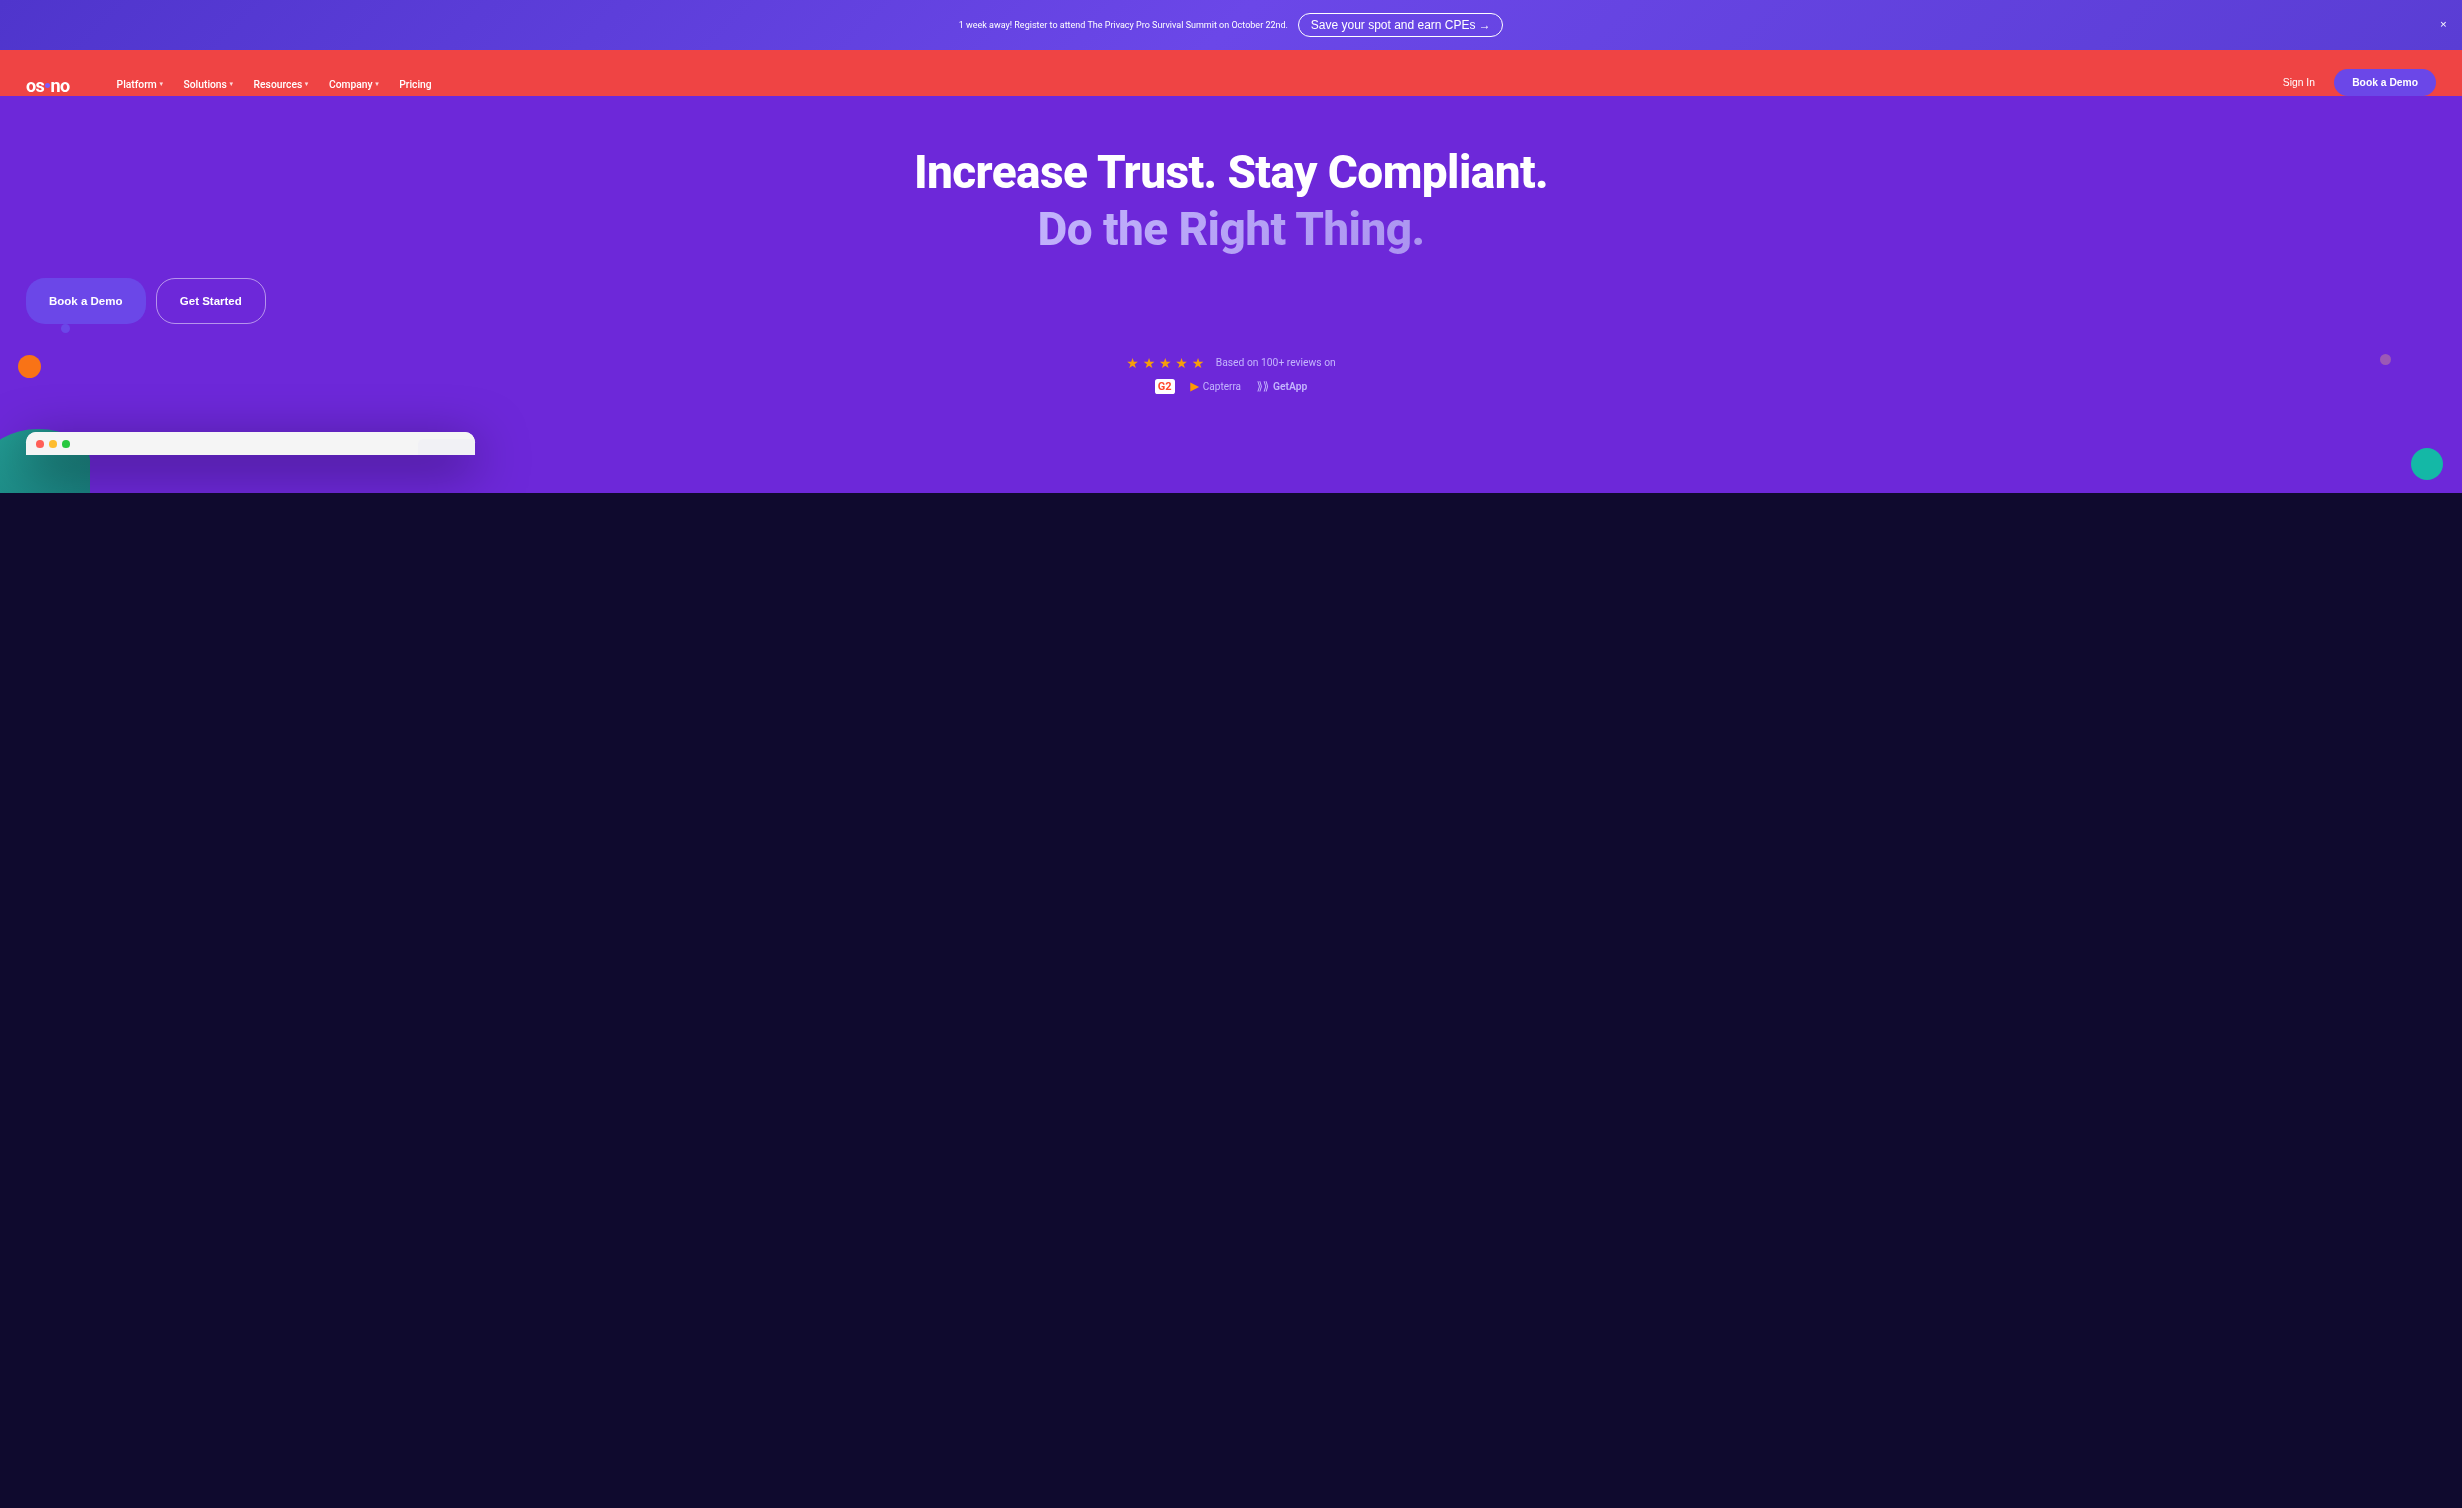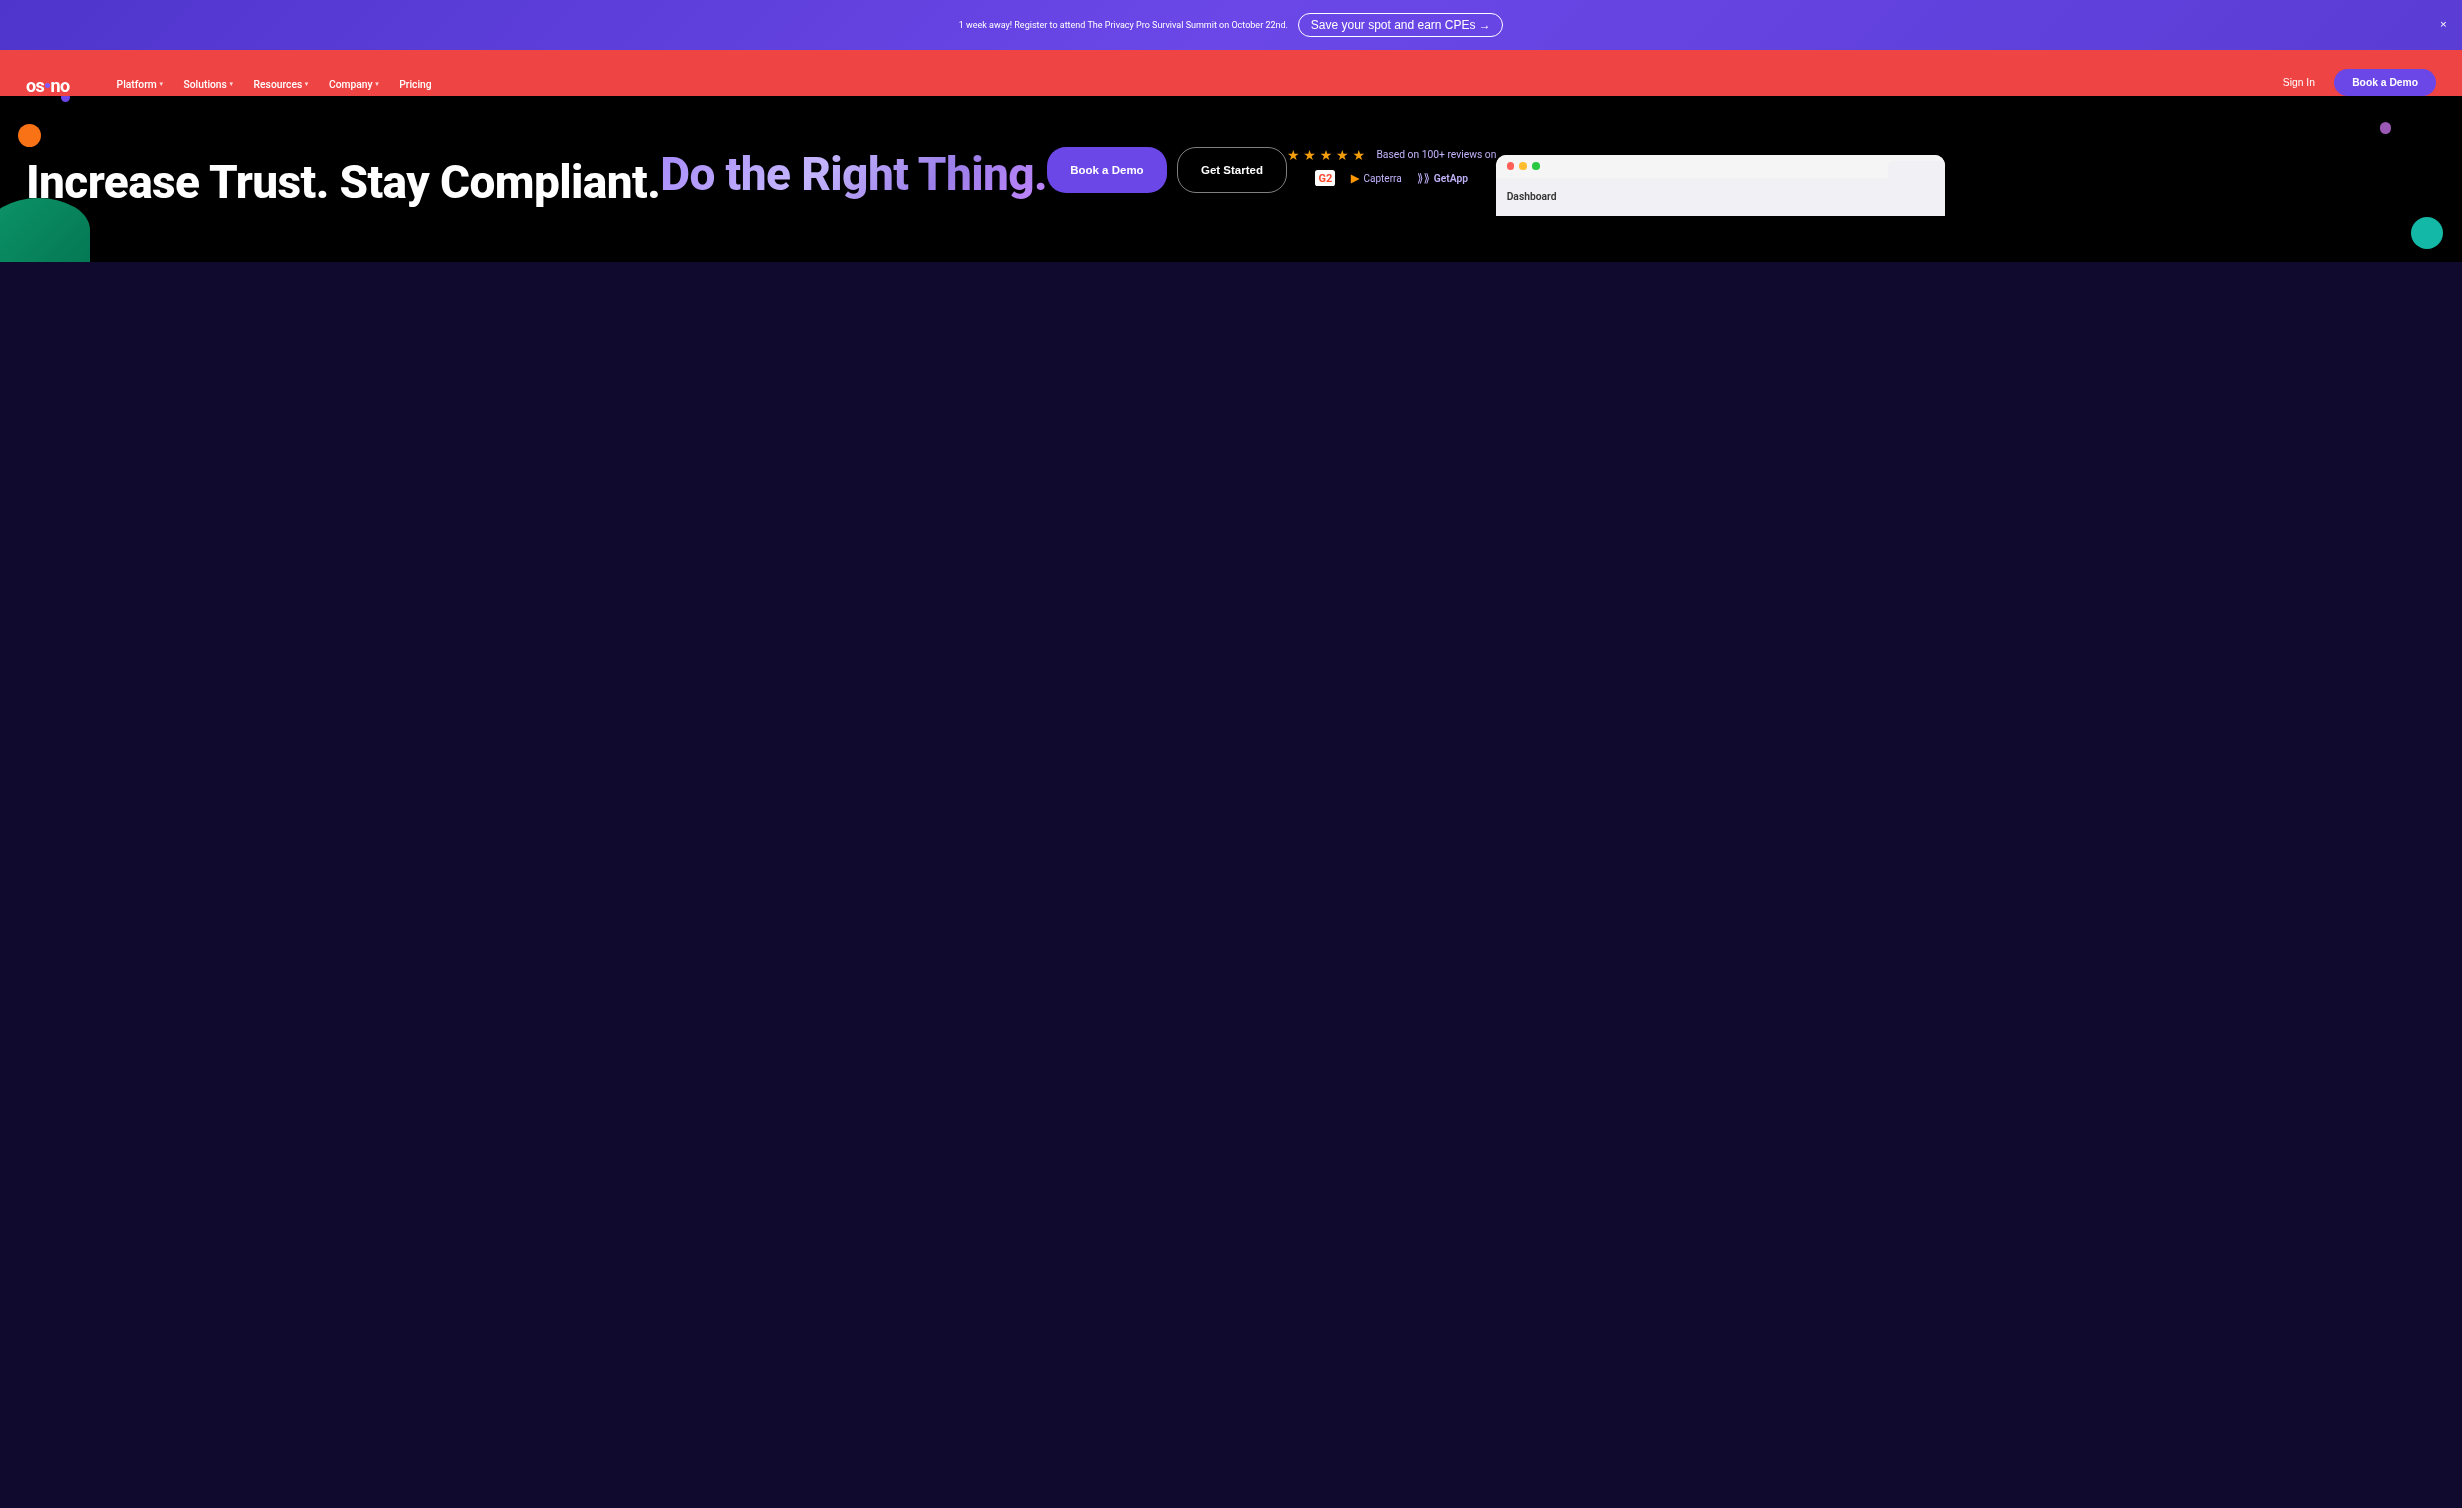--- a/index.html
+++ b/index.html
@@ -142,24 +142,23 @@
       border-radius: 19px;
       padding: 7.7px 18px;
       font-size: 10.3px;
       font-weight: 600;
       cursor: pointer;
       white-space: nowrap;
     }
 
     
     .hero {
-      background-color: #000000;
-      display: flex;
-      flex-direction: row;
-      align-items: center;
+      background-color: #6d28d9;
+      display: flex;
+      flex-direction: column;
       text-align: center;
       padding: 51px 26px 38px;
       position: relative;
       overflow: hidden;
     }
 
     .hero-title-white {
       font-size: 46px;
       font-weight: 800;
       color: #ffffff;
@@ -444,20 +443,17 @@
       </div>
     </div>
   </div>
 
   <div class="dashboard-preview">
     <div class="window-controls">
       <div class="window-btn window-btn-red"></div>
       <div class="window-btn window-btn-yellow"></div>
       <div class="window-btn window-btn-green"></div>
     </div>
-    <div class="dashboard-content">
-      <span class="dashboard-label">Dashboard</span>
-    </div>
 
     <div style="position:absolute; right:-58px; top:6.4px; width:115px; height:45px; background:rgba(240,240,245,0.7); border-radius:5.1px;"></div>
   </div>
 </section>
 
 
 </body></html>

